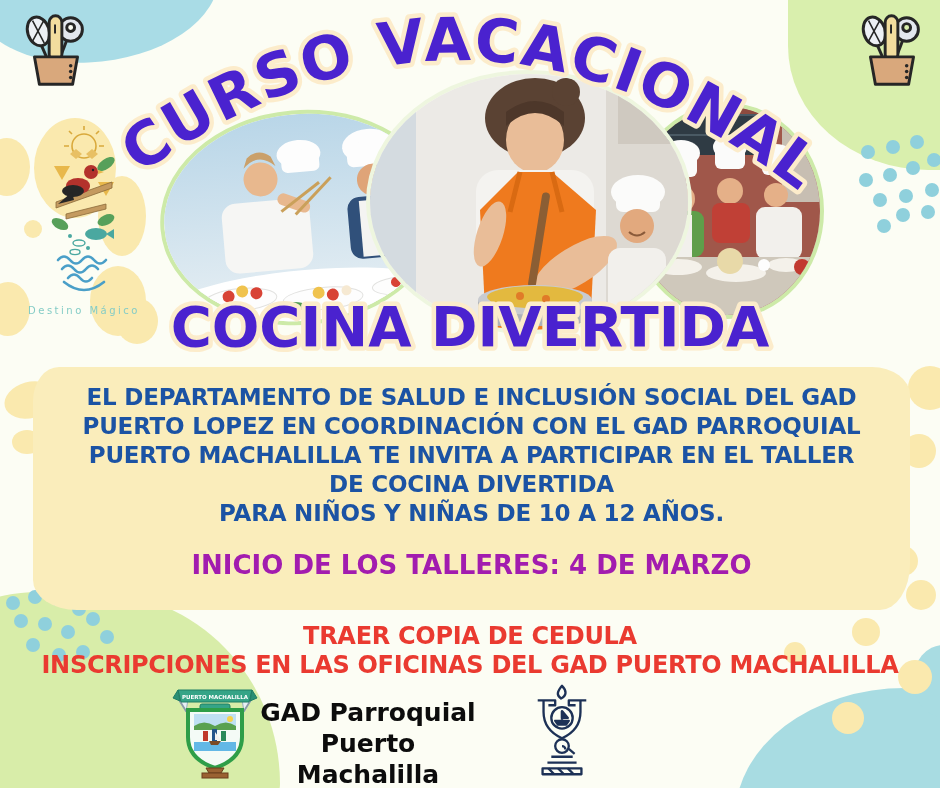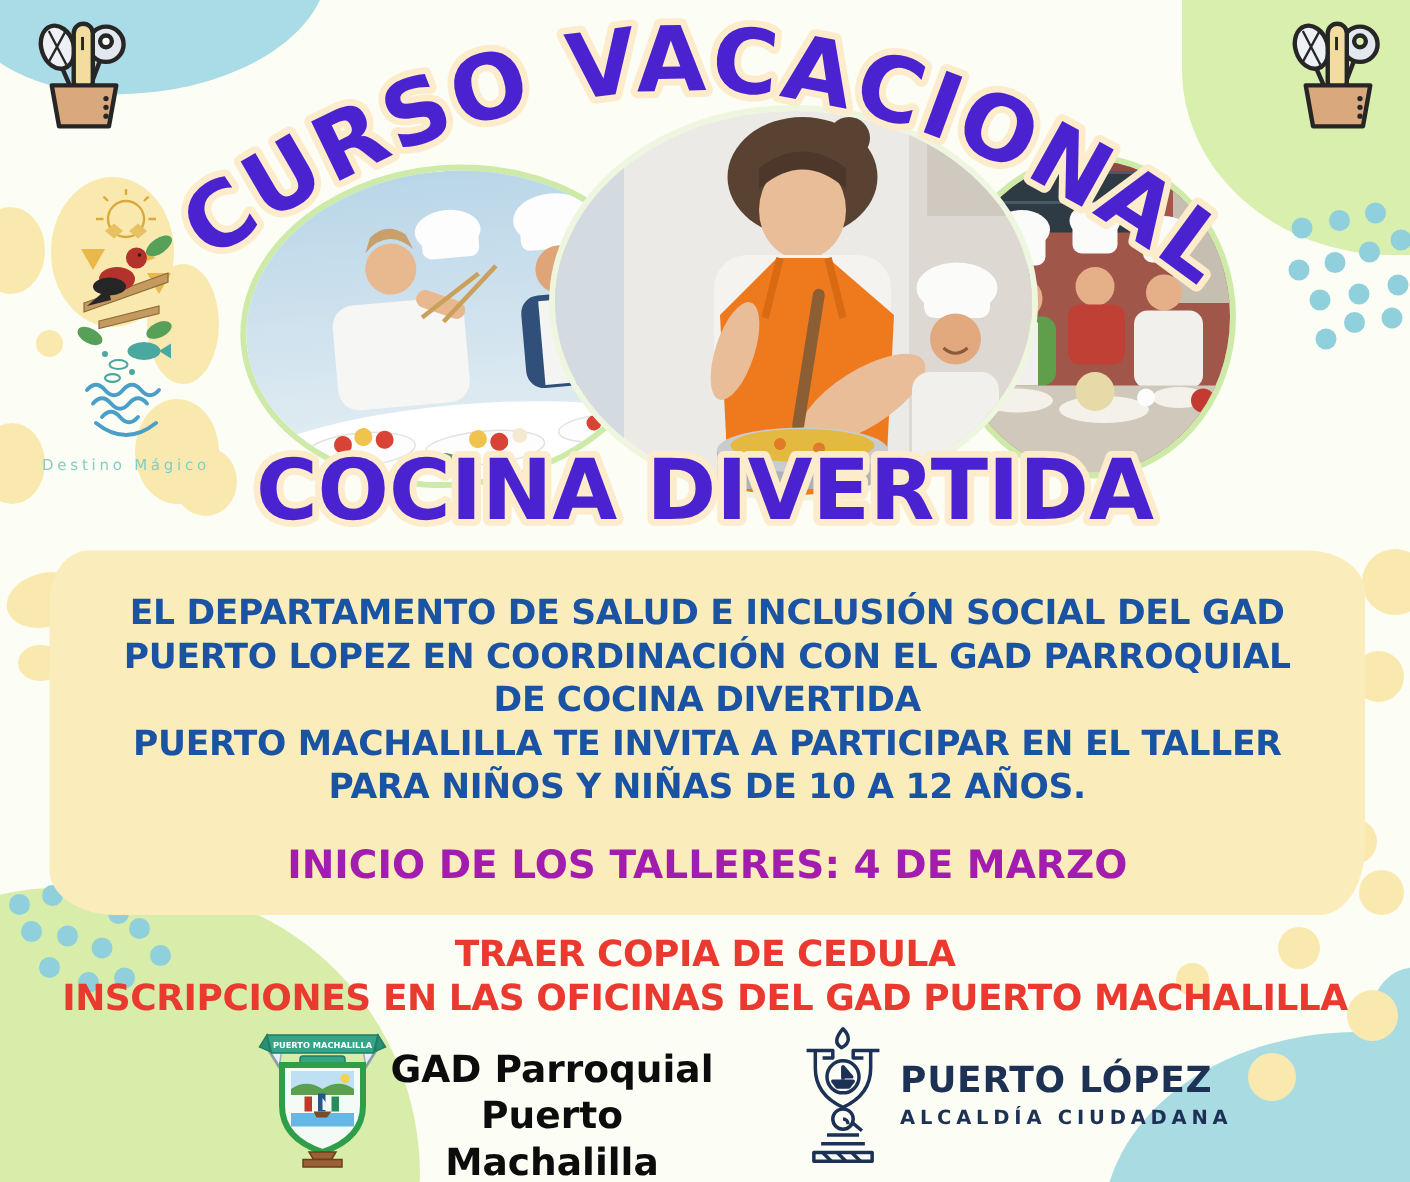--- a/index.html
+++ b/index.html
@@ -38,21 +38,21 @@
   
   .photo{position:absolute;border-radius:50%;overflow:hidden;}
   .photo svg{display:block;width:100%;height:100%;}
   .photo-left{left:160px;top:110px;width:274px;height:207px;border:4px solid #cdeaa8;
               transform:rotate(-5deg);z-index:2;}
   .photo-center{left:366px;top:70px;width:318px;height:256px;border:4px solid #eef6df;z-index:3;}
   .photo-right{left:630px;top:103px;width:186px;height:208px;border:4px solid #cdeaa8;z-index:2;}
   
   .info-panel{left:33px;top:367px;width:877px;height:243px;background:#faedbb;z-index:1;
               border-radius:26px 38px 30px 44px / 34px 28px 46px 30px;
-              text-align:center;padding-top:28px;box-sizing:border-box;}
+              text-align:center;padding-top:16px;box-sizing:border-box;}
   .body-line{font-size:23px;line-height:29px;font-weight:800;color:#1b53a4;letter-spacing:-0.2px;}
   .schedule{margin-top:22px;}
   .schedule-line{font-size:26px;line-height:30px;font-weight:800;color:#a21caf;}
   
   .registration{left:0;top:622px;width:940px;text-align:center;z-index:3;}
   .registration-line{font-size:24px;line-height:29px;font-weight:800;color:#ea3a30;letter-spacing:-0.3px;}
   
   .footer-gad-crest{left:172px;top:682px;width:86px;height:98px;z-index:3;}
   .footer-gad-label{left:258px;top:697px;width:220px;text-align:center;z-index:3;color:#0c0c0c;}
   .footer-gad-label .l1,.footer-gad-label .l2{font-size:25px;line-height:31px;font-weight:800;}
@@ -296,22 +296,22 @@
     </text>
   </svg>
 
   <svg class="abs subtitle-svg">
     <text x="350" y="62" text-anchor="middle">COCINA DIVERTIDA</text>
   </svg>
 
   <div class="abs info-panel">
     <div class="body-line">EL DEPARTAMENTO DE SALUD E INCLUSIÓN SOCIAL DEL GAD</div>
     <div class="body-line">PUERTO LOPEZ EN COORDINACIÓN CON EL GAD PARROQUIAL</div>
+    <div class="body-line">PUERTO MACHALILLA TE INVITA A PARTICIPAR EN EL TALLER</div>
     <div class="body-line">DE COCINA DIVERTIDA</div>
-    <div class="body-line">PUERTO MACHALILLA TE INVITA A PARTICIPAR EN EL TALLER</div>
     <div class="body-line">PARA NIÑOS Y NIÑAS DE 10 A 12 AÑOS.</div>
     <div class="schedule">
       <div class="schedule-line">INICIO DE LOS TALLERES: 4 DE MARZO</div>
     </div>
   </div>
 
   <div class="abs registration">
     <div class="registration-line">TRAER COPIA DE CEDULA</div>
     <div class="registration-line">INSCRIPCIONES EN LAS OFICINAS DEL GAD PUERTO MACHALILLA</div>
   </div>
@@ -353,18 +353,14 @@
       <path d="M35,27 v9"></path>
       <path d="M35,27 l6,7 h-6 z" fill="#1d3156"></path>
       <circle cx="35" cy="63" r="7"></circle>
       <path d="M35,63 a3.5,3.5 0 0 1 3.5,3.5 M42,66 l6,5"></path>
       <path d="M24,74 h22 M20,80 h30"></path>
       <path d="M15,86 h40 v6 h-40 z"></path>
       <path d="M21,86 l6,6 M31,86 l6,6 M41,86 l6,6"></path>
     </g>
   </svg>
 
-  <div class="abs footer-lopez-label">
-    <div class="l1">PUERTO LÓPEZ</div>
-    <div class="l2">ALCALDÍA CIUDADANA</div>
-  </div>
 
 </div>
 
 </body></html>

